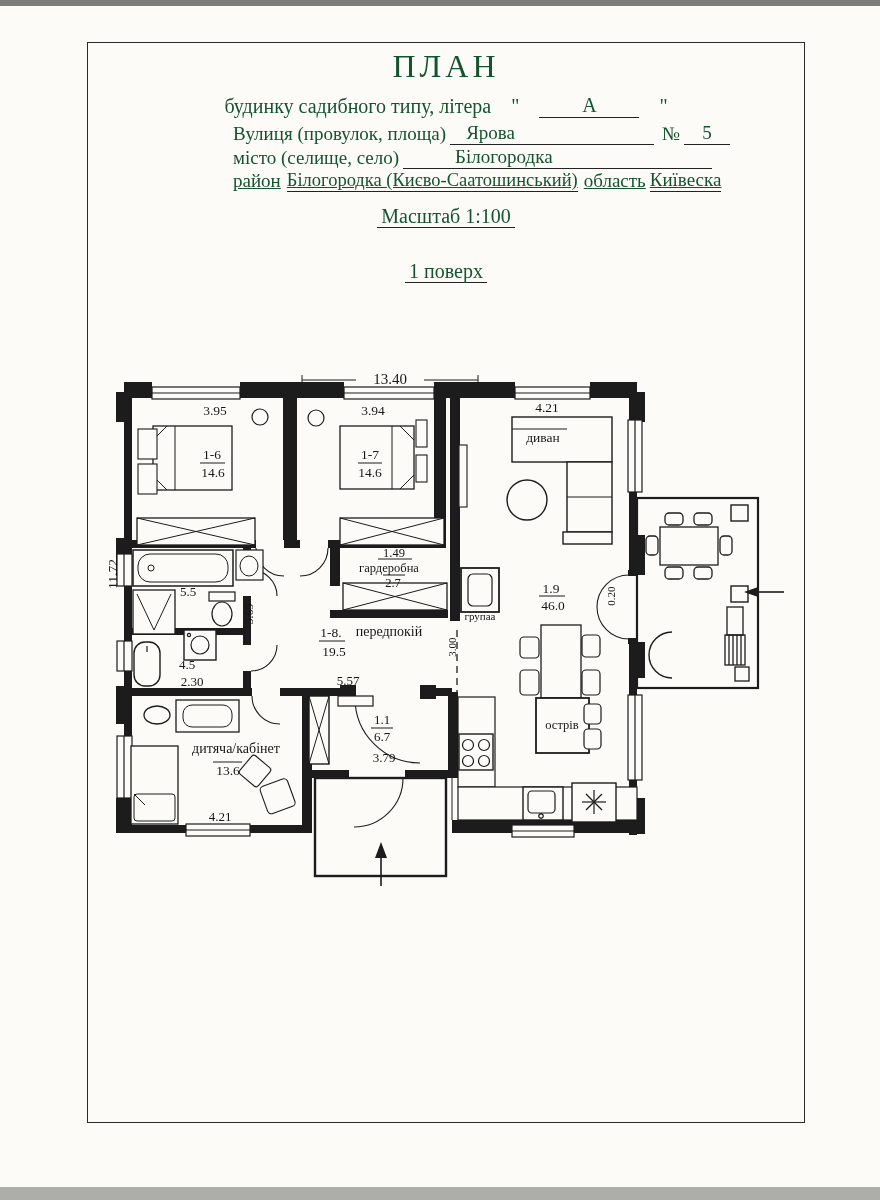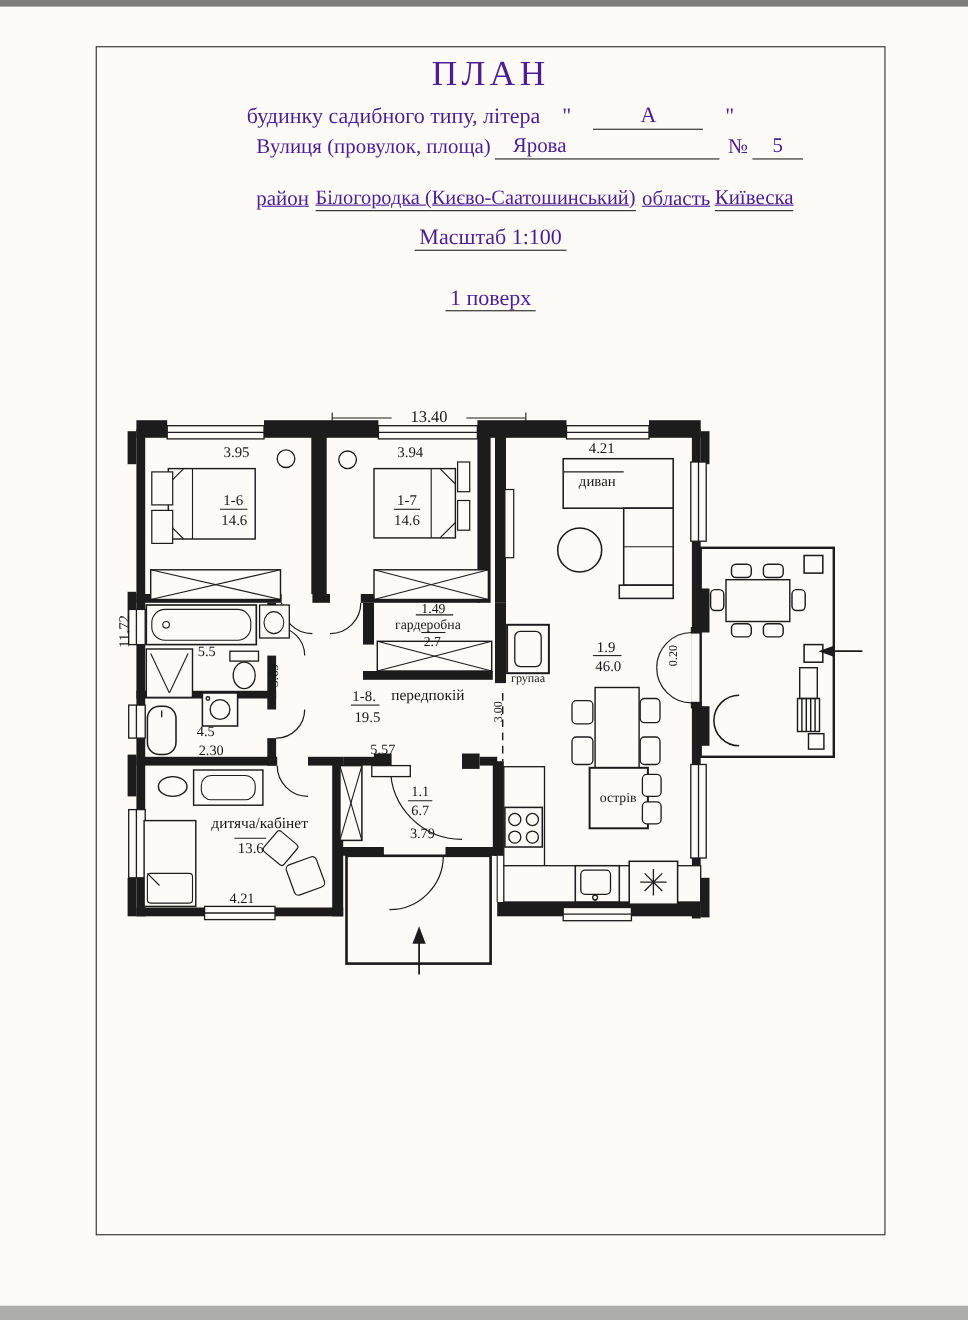--- a/index.html
+++ b/index.html
@@ -1,17 +1,17 @@
 <!DOCTYPE html>
 <html><head>
 <meta charset="utf-8">
 <style>
   html,body{margin:0;padding:0;background:#e8e8e6;}
   .sheet{position:relative;width:880px;height:1200px;background:#fcfbf8;overflow:hidden;
-         font-family:"Liberation Serif","DejaVu Serif",serif;color:#4c1d95;}
+         font-family:"Liberation Serif","DejaVu Serif",serif;color:#14532d;}
   .edge-top{position:absolute;left:0;top:0;width:880px;height:6px;background:#7d7d7b;}
   .edge-bottom{position:absolute;left:0;top:1187px;width:880px;height:13px;background:#adadaa;}
   .frame{position:absolute;left:87px;top:42px;width:718px;height:1081px;border:1.6px solid #2b2b2b;box-sizing:border-box;}
   .hdr{position:absolute;white-space:nowrap;}
   .ctr{left:87px;width:718px;text-align:center;}
   .title{top:48px;font-size:32px;letter-spacing:4px;}
   .sub{top:94px;display:flex;justify-content:center;align-items:flex-end;gap:20px;font-size:20px;}
   .row{display:flex;align-items:flex-end;font-size:19px;}
   .row .lbl{flex:none;}
   .fill{display:inline-block;border-bottom:1.5px solid #222;box-sizing:border-box;}
@@ -38,20 +38,24 @@
     <span class="q">"</span>
   </div>
 
   <div class="hdr row" style="top:122px;left:233px;width:497px;">
     <span class="lbl">Вулиця (провулок, площа)</span>
     <span class="fill" style="flex:1;padding-left:16px;margin-left:4px;">Ярова</span>
     <span class="lbl" style="margin-left:8px;">№</span>
     <span class="fill" style="width:46px;text-align:center;margin-left:4px;">5</span>
   </div>
 
+  <div class="hdr row" style="top:146px;left:233px;width:479px;">
+    <span class="lbl">місто (селище, село)</span>
+    <span class="fill" style="flex:1;padding-left:52px;margin-left:4px;">Білогородка</span>
+  </div>
 
   <div class="hdr row" style="top:169px;left:233px;width:479px;text-decoration:underline;">
     <span class="lbl">район</span>
     <span class="fill" style="flex:1;text-align:center;margin-left:6px;font-size:18.5px;">Білогородка (Києво-Саатошинський)</span>
     <span class="lbl" style="margin-left:6px;">область</span>
     <span class="fill" style="width:104px;text-align:center;margin-left:4px;">Київеска</span>
   </div>
 
   <div class="hdr ctr" style="top:205px;font-size:20px;">
     <span class="uline">Масштаб 1:100</span>

